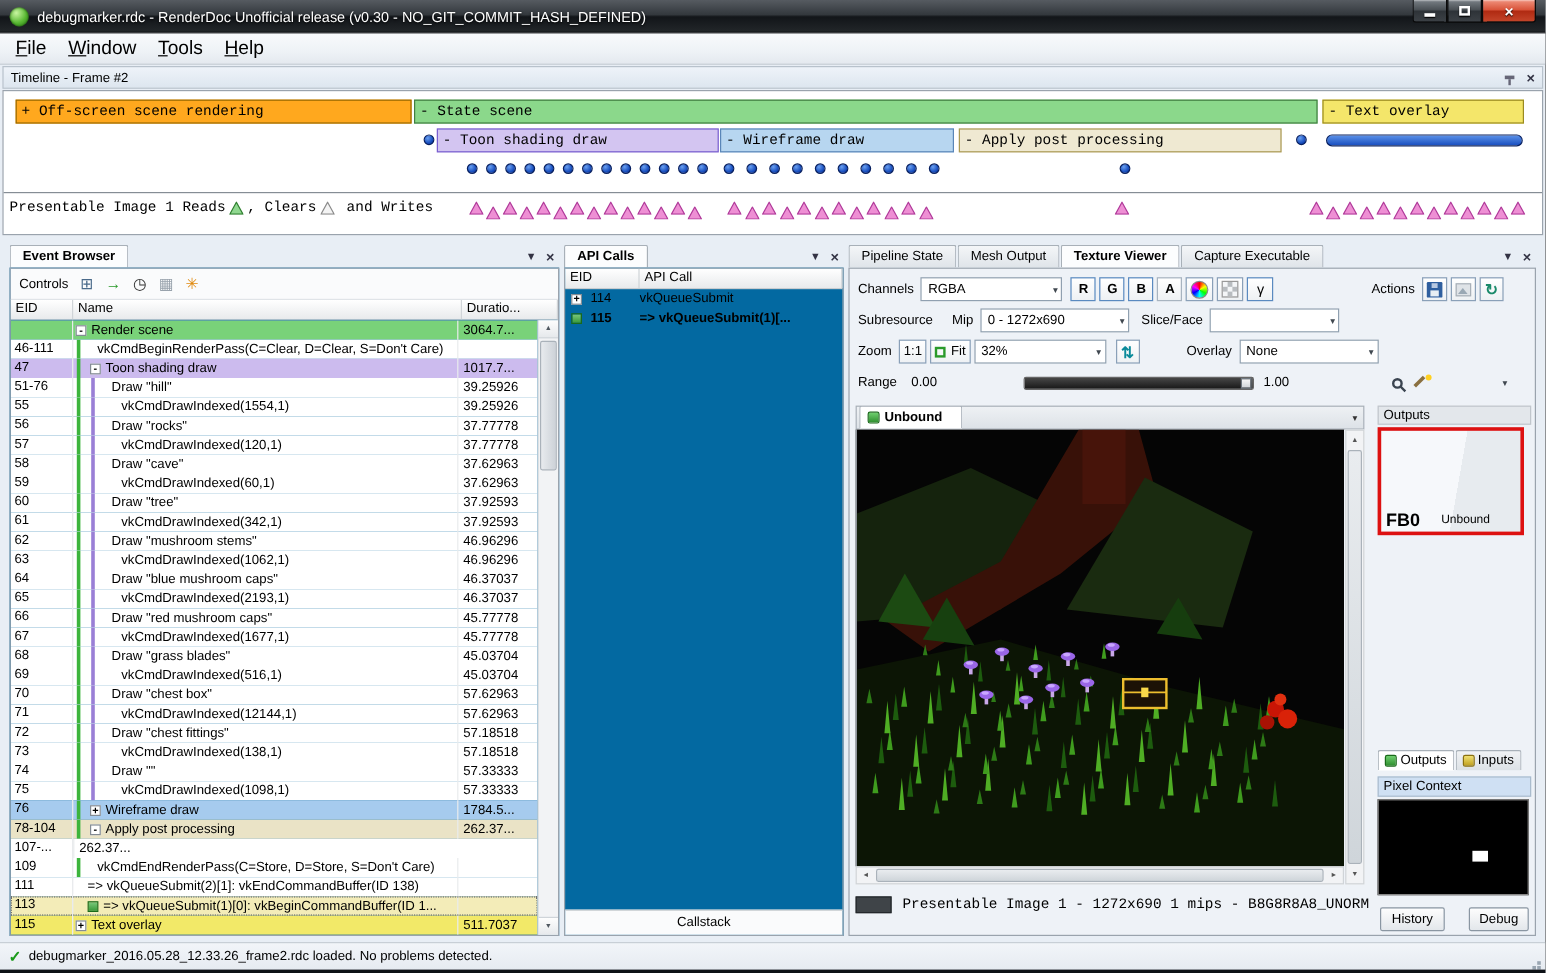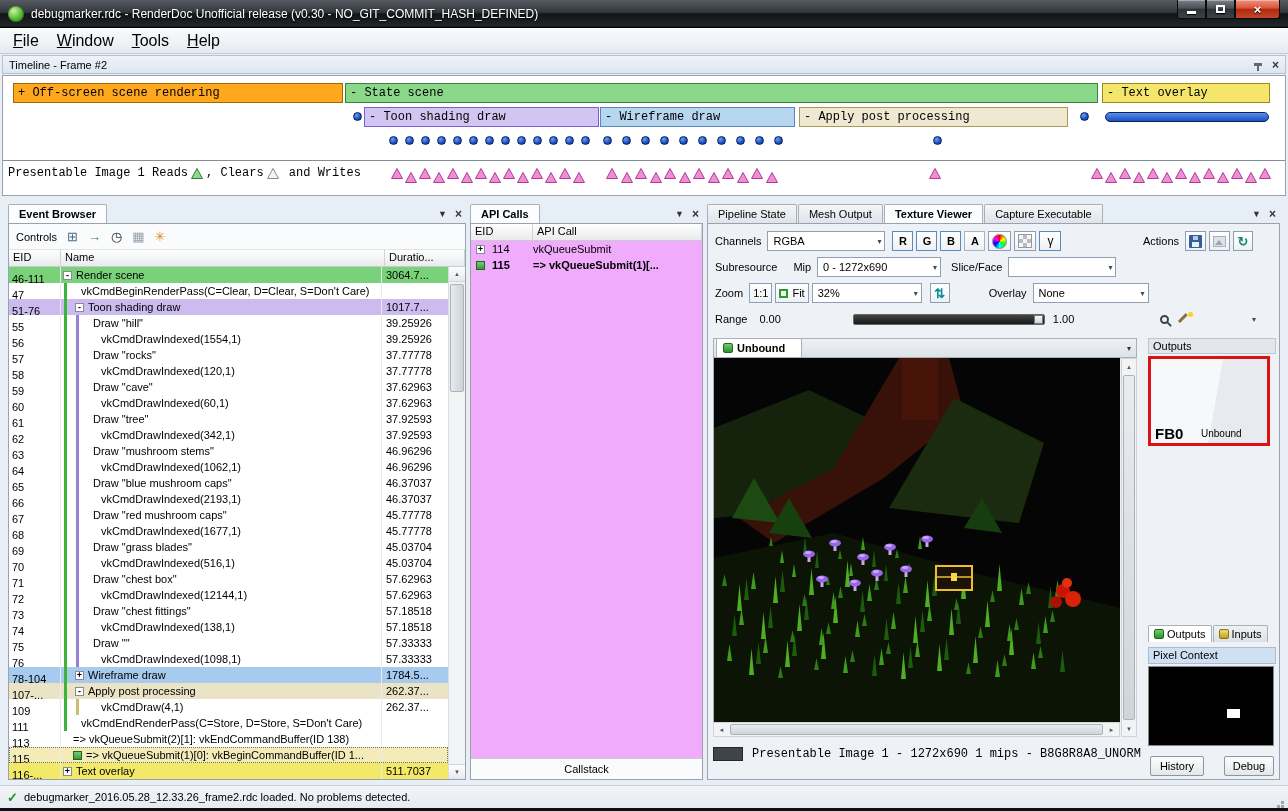--- a/index.html
+++ b/index.html
@@ -61,37 +61,37 @@
   
   .panel{position:absolute;}
   .tabbar{position:absolute;left:0;top:0;right:0;height:20px;display:flex;align-items:flex-end;}
   .tabs-flex{display:flex;align-items:flex-end;}
   .tab{height:19px;padding:0 10px;font-size:11px;line-height:18px;
     background:linear-gradient(#f4f6f8,#dfe4e9);border:1px solid #a8b0b8;border-bottom:none;
     margin-right:1px;border-radius:2px 2px 0 0;white-space:nowrap;}
   .tab.active{background:#fcfdfe;font-weight:bold;}
   .tabbar-icons{margin-left:auto;display:flex;gap:8px;padding:0 4px 4px 0;font-size:9px;color:#334;align-items:center;}
   .tb-x{font-size:12px;font-weight:bold;line-height:10px;}
-  .panel-body{position:absolute;top:20px;left:0;right:0;bottom:0;border:1px solid #9aa3ad;background:#f0abfc;}
+  .panel-body{position:absolute;top:20px;left:0;right:0;bottom:0;border:1px solid #9aa3ad;background:#0369a1;}
 
   
   #eb-panel{left:8px;top:203px;width:458px;height:577px;}
   .eb-toolbar{position:absolute;top:0;left:0;right:0;height:26px;background:#fafbfc;border-bottom:1px solid #e0e4e8;
     display:flex;align-items:center;gap:10px;padding:0 7px;font-size:11px;}
   .ci{font-size:13px;line-height:13px;}
   .ci.browse{color:#4a6a8a;} .ci.goto{color:#2a9a2a;font-weight:bold;}
   .ci.clock{color:#333;} .ci.stats{color:#98a2ac;} .ci.star{color:#e08a10;}
   #eb-header{position:absolute;top:26px;left:0;right:0;height:17px;display:flex;
     background:linear-gradient(#ffffff,#e8eaec);border-bottom:1px solid #c8ccd0;font-size:11px;}
   .eb-h{padding:1px 4px;border-right:1px solid #d0d4d8;white-space:nowrap;overflow:hidden;}
   #eb-header .c0{width:52px;flex:none;} #eb-header .c1{flex:1;} #eb-header .c2{width:80px;flex:none;}
   #eb-rows{position:absolute;top:43px;left:0;right:17px;bottom:0;overflow:hidden;font-size:11px;}
   .eb-row{display:flex;height:16px;line-height:16px;white-space:nowrap;background:#fff;}
   .eb-row.sel{outline:1px dotted #707070;outline-offset:-1px;}
-  .eb-eid{width:52px;flex:none;padding:4px 3px;border-right:1px solid #e9ebed;overflow:hidden;}
+  .eb-eid{width:52px;flex:none;padding:15px 3px;border-right:1px solid #e9ebed;overflow:hidden;}
   .eb-name{flex:1;position:relative;overflow:hidden;}
   .eb-dur{width:67px;flex:none;padding-left:4px;border-left:1px solid #e9ebed;overflow:hidden;}
   .guide{position:absolute;top:0;bottom:0;width:3px;}
   .guide.g{left:3px;background:#3cb43c;}
   .guide.p{left:15px;background:#9a7fd6;}
   .guide.t{left:15px;background:#cdbd74;}
   .eb-nc{display:flex;align-items:center;height:16px;}
   .treebox{width:9px;height:9px;border:1px solid #848c94;background:#fff;
     display:flex;align-items:center;justify-content:center;font-size:9px;font-weight:bold;line-height:8px;
     margin-right:4px;flex:none;}
@@ -725,27 +725,20 @@
               <div class="guide g"></div>
               <div class="eb-nc" style="padding-left: 14px;">
                 <div class="treebox">-</div>
                 <div>Apply post processing</div>
               </div>
             </div>
             <div class="eb-dur">262.37...</div>
           </div>
           <div class="eb-row">
             <div class="eb-eid">109</div>
-            <div class="eb-name">
-              <div class="guide g"></div>
-              <div class="guide t"></div>
-              <div class="eb-nc" style="padding-left: 40px;">
-                <div>vkCmdDraw(4,1)</div>
-              </div>
-            </div>
             <div class="eb-dur">262.37...</div>
           </div>
           <div class="eb-row">
             <div class="eb-eid">111</div>
             <div class="eb-name">
               <div class="guide g"></div>
               <div class="eb-nc" style="padding-left: 20px;">
                 <div>vkCmdEndRenderPass(C=Store, D=Store, S=Don't Care)</div>
               </div>
             </div>

